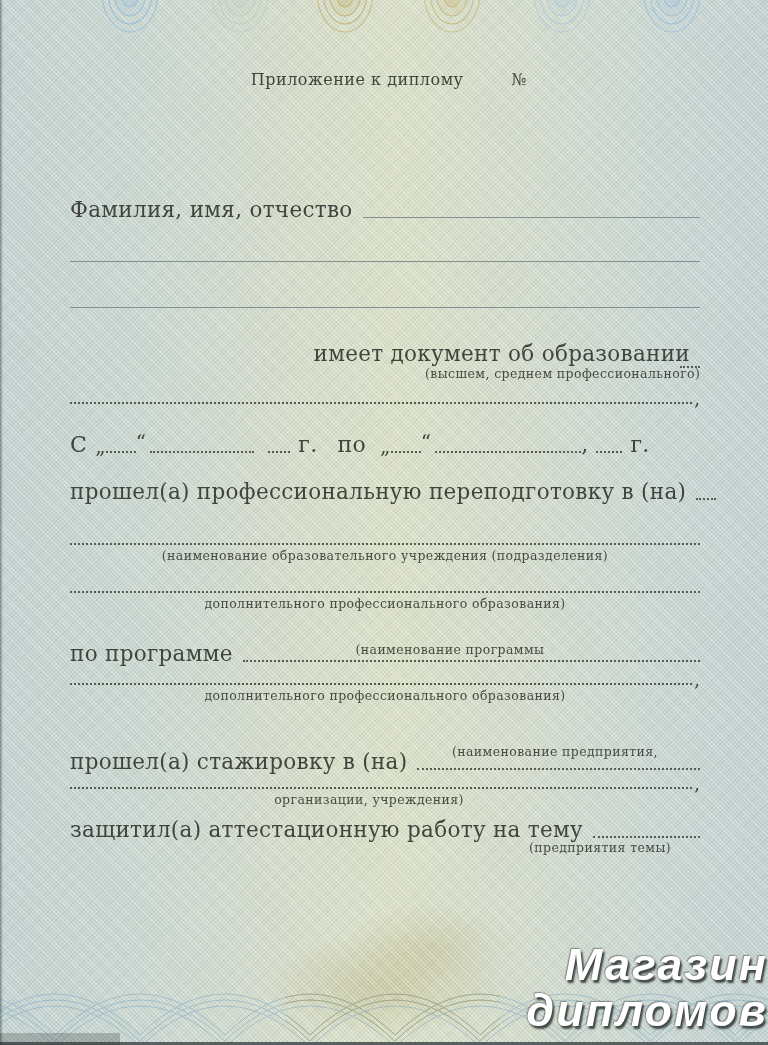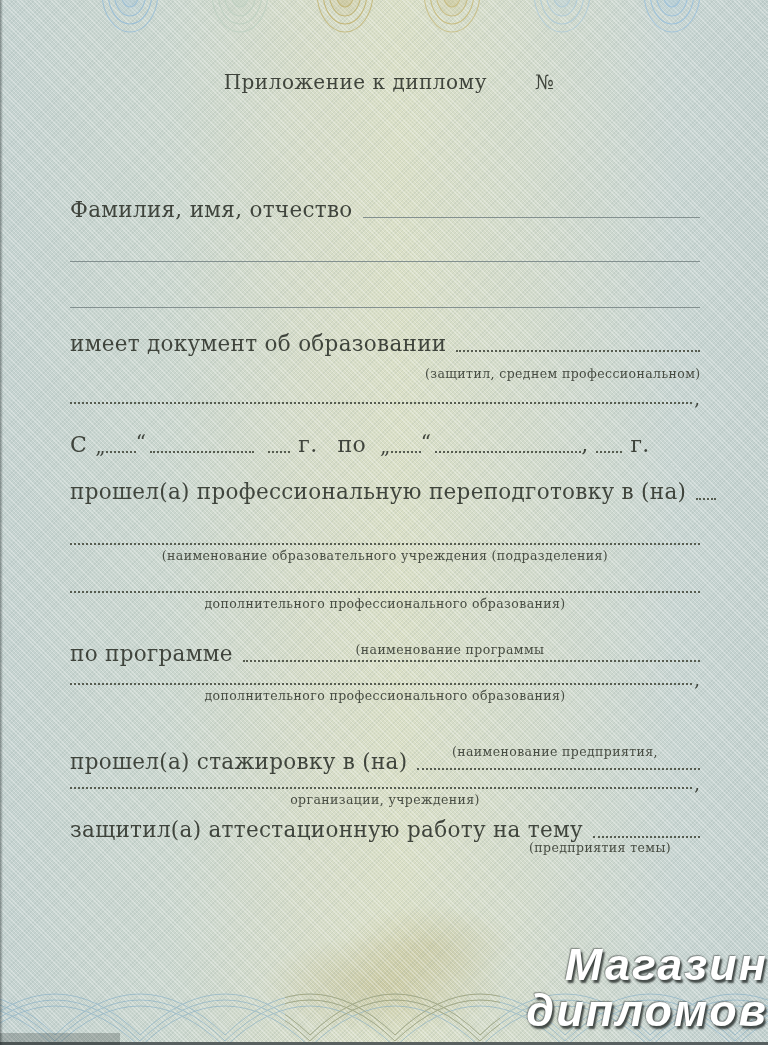--- a/index.html
+++ b/index.html
@@ -21,21 +21,21 @@
     position:absolute;left:0;top:0;bottom:0;width:3px;
     background:linear-gradient(90deg, rgba(35,42,42,.45), rgba(35,42,42,0));
     pointer-events:none;
   }
   .ornament-top{position:absolute;top:0;left:0;}
   .ornament-bottom{position:absolute;bottom:0;left:0;}
 
   .title-row{
     position:absolute;top:70px;left:0;width:768px;
     display:flex;justify-content:center;align-items:baseline;
-    font-size:20px;letter-spacing:.5px;padding-left:10px;box-sizing:border-box;
+    font-size:16px;letter-spacing:.5px;padding-left:10px;box-sizing:border-box;
   }
   .title-row .no{margin-left:48px;}
 
   .frow{
     position:absolute;left:70px;width:630px;height:26px;
     display:flex;align-items:flex-end;
     font-size:21.5px;letter-spacing:.3px;line-height:1.1;white-space:nowrap;
   }
   .frow .lbl{padding-right:10px;}
   .lead-dot{flex:1;border-bottom:2px dotted #565c50;margin-bottom:4px;min-width:20px;}
@@ -141,25 +141,25 @@
     <span class="no">№</span>
   </div>
 
   <div class="frow" style="top:196px;">
     <span class="lbl">Фамилия, имя, отчество</span>
     <span class="lead-solid"></span>
   </div>
   <div class="rule-solid" style="top:261px;"></div>
   <div class="rule-solid" style="top:307px;"></div>
 
-  <div class="frow" style="top:330px;">
+  <div class="frow" style="top:342px;flex-direction:column;">
     <span class="lbl">имеет документ об образовании</span>
     <span class="lead-dot"></span>
   </div>
-  <div class="hint" style="left:425px;top:366px;width:260px;">(защитил, среднем профессиональном)</div>
+  <div class="hint" style="left:425px;top:366px;width:260px;">(высшем, среднем профессионального)</div>
   <div class="rule-row" style="top:384px;">
     <span class="lead-dot"></span>
     <span class="tail">,</span>
   </div>
 
   <div class="frow" style="top:431px;font-size:22px;">
     <span>С</span>
     <span class="gap8"></span>
     <span class="q">„</span>
     <span class="seg" style="width:30px;"></span>
@@ -205,21 +205,21 @@
 
   <div class="frow" style="top:720px;margin-top:28px;">
     <span class="lbl">прошел(а) стажировку в (на)</span>
     <span class="lead-dot"></span>
   </div>
   <div class="hint" style="left:430px;top:744px;width:250px;">(наименование предприятия,</div>
   <div class="rule-row" style="top:769px;">
     <span class="lead-dot"></span>
     <span class="tail">,</span>
   </div>
-  <div class="hint" style="left:70px;top:792px;width:630px;">организации, учреждения)</div>
+  <div class="hint" style="left:54px;top:792px;width:630px;">организации, учреждения)</div>
 
   <div class="frow" style="top:816px;">
     <span class="lbl">защитил(а) аттестационную работу на тему</span>
     <span class="lead-dot"></span>
   </div>
   <div class="hint" style="left:500px;top:840px;width:200px;">(предприятия темы)</div>
 
   <div class="watermark">
     <div>Магазин</div>
     <div>дипломов</div>

